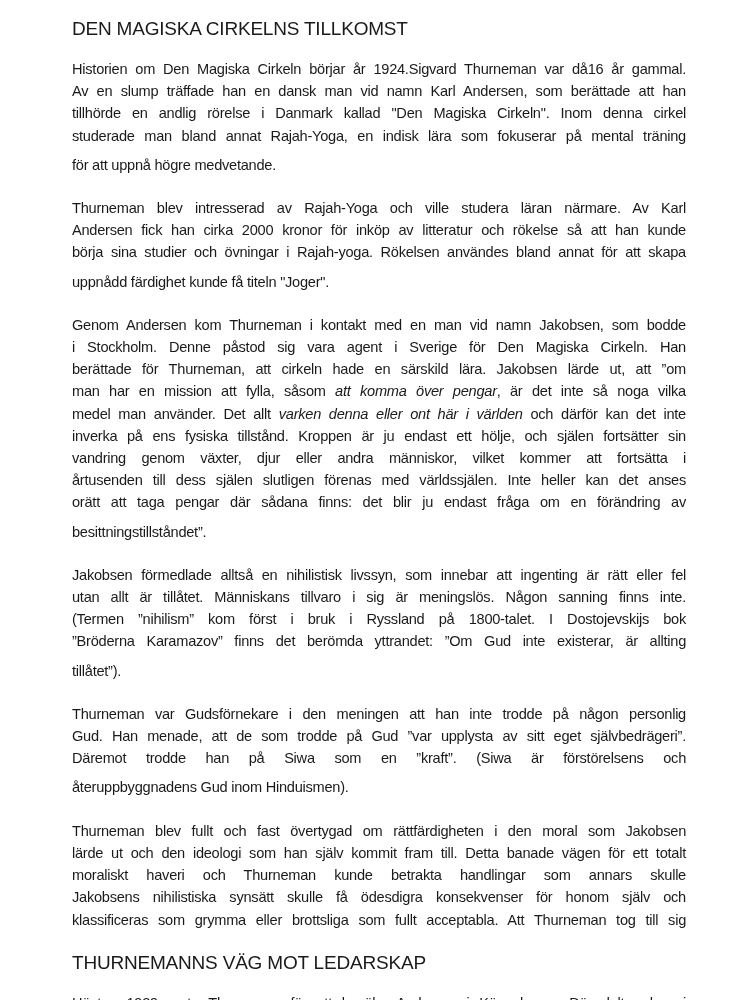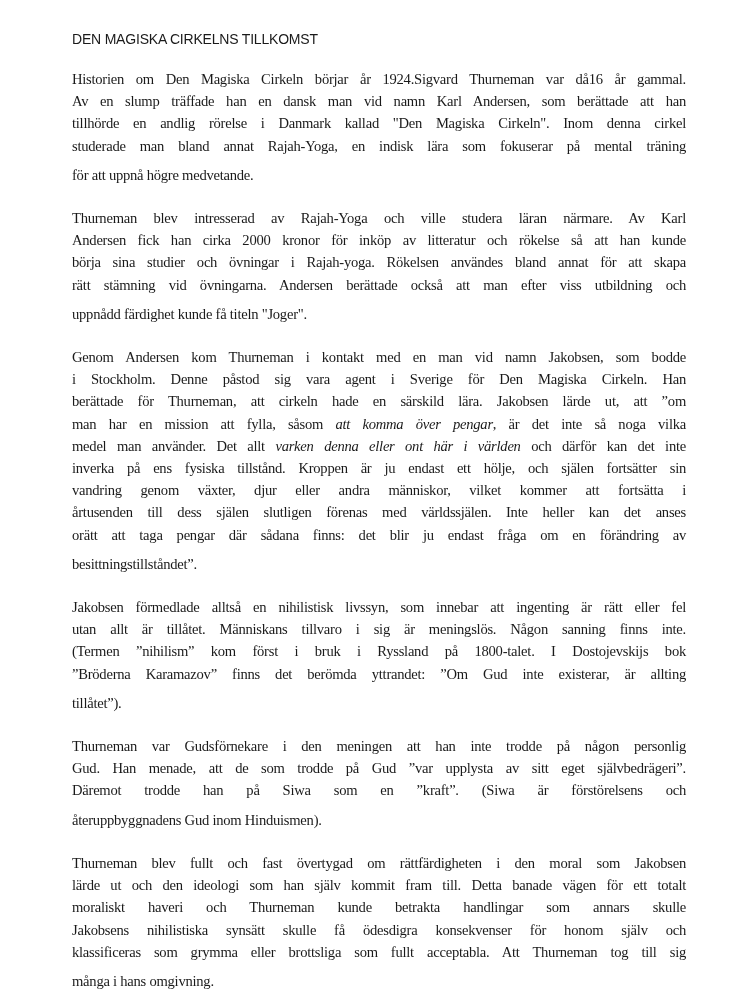--- a/index.html
+++ b/index.html
@@ -2,26 +2,26 @@
 <html><head>
   <meta charset="utf-8">
   <style>
     html, body { margin: 0; padding: 0; background: #ffffff; }
     body {
       width: 743px; height: 1000px; overflow: hidden; position: relative;
       font-family: "Liberation Sans", sans-serif; color: #1a1a1a;
     }
     .page { position: absolute; left: 72px; top: 16px; width: 614px; }
     .heading {
-      font-size: 14px; letter-spacing: -0.2px; line-height: 22px;
-      margin: 12px 0 18px 0; font-weight: normal;
+      font-size: 19px; letter-spacing: -0.2px; line-height: 22px;
+      margin: 2px 0 18px 0; font-weight: normal;
     }
     .para {
       font-size: 14.6px; line-height: 22.2px; margin: 0 0 21px 0;
-      text-align: justify; letter-spacing: -0.25px; font-family: Liberation Serif, serif;
+      text-align: justify; letter-spacing: -0.25px;
     }
     .para .line { display: block; text-align: justify; text-align-last: justify; white-space: nowrap; }
     .para .line.last { text-align-last: left; margin-top: 7px; }
     em { font-style: italic; }
   </style>
 </head>
 <body>
 
 <div class="page">
   <h2 class="heading">DEN MAGISKA CIRKELNS TILLKOMST</h2>
@@ -30,21 +30,20 @@
         <span class="line">Historien om Den Magiska Cirkeln börjar år 1924.Sigvard Thurneman var då16 år gammal.</span>
         <span class="line">Av en slump träffade han en dansk man vid namn Karl Andersen, som berättade att han</span>
         <span class="line">tillhörde en andlig rörelse i Danmark kallad "Den Magiska Cirkeln". Inom denna cirkel</span>
         <span class="line">studerade man bland annat Rajah-Yoga, en indisk lära som fokuserar på mental träning</span>
         <span class="line last">för att uppnå högre medvetande.</span>
       </p>
       <p class="para">
         <span class="line">Thurneman blev intresserad av Rajah-Yoga och ville studera läran närmare. Av Karl</span>
         <span class="line">Andersen fick han cirka 2000 kronor för inköp av litteratur och rökelse så att han kunde</span>
         <span class="line">börja sina studier och övningar i Rajah-yoga. Rökelsen användes bland annat för att skapa</span>
-        <span class="line">rätt stämning vid övningarna. Andersen berättade också att man efter viss utbildning och</span>
         <span class="line last">uppnådd färdighet kunde få titeln "Joger".</span>
       </p>
       <p class="para">
         <span class="line">Genom Andersen kom Thurneman i kontakt med en man vid namn Jakobsen, som bodde</span>
         <span class="line">i Stockholm. Denne påstod sig vara agent i Sverige för Den Magiska Cirkeln. Han</span>
         <span class="line">berättade för Thurneman, att cirkeln hade en särskild lära. Jakobsen lärde ut, att ”om</span>
         <span class="line"><span>man har en mission att fylla, såsom </span><em>att komma över pengar</em><span>, är det inte så noga vilka</span></span>
         <span class="line"><span>medel man använder. Det allt </span><em>varken denna eller ont här i världen</em><span> och därför kan det inte</span></span>
         <span class="line">inverka på ens fysiska tillstånd. Kroppen är ju endast ett hölje, och själen fortsätter sin</span>
         <span class="line">vandring genom växter, djur eller andra människor, vilket kommer att fortsätta i</span>
@@ -64,21 +63,20 @@
         <span class="line">Gud. Han menade, att de som trodde på Gud ”var upplysta av sitt eget självbedrägeri”.</span>
         <span class="line">Däremot trodde han på Siwa som en ”kraft”. (Siwa är förstörelsens och</span>
         <span class="line last">återuppbyggnadens Gud inom Hinduismen).</span>
       </p>
       <p class="para">
         <span class="line">Thurneman blev fullt och fast övertygad om rättfärdigheten i den moral som Jakobsen</span>
         <span class="line">lärde ut och den ideologi som han själv kommit fram till. Detta banade vägen för ett totalt</span>
         <span class="line">moraliskt haveri och Thurneman kunde betrakta handlingar som annars skulle</span>
         <span class="line">Jakobsens nihilistiska synsätt skulle få ödesdigra konsekvenser för honom själv och</span>
         <span class="line">klassificeras som grymma eller brottsliga som fullt acceptabla.  Att Thurneman tog till sig</span>
-        <span class="line last">många i hans omgivning.</span>
       </p>
     </div>
   <h2 class="heading" style="margin-top:4px">THURNEMANNS VÄG MOT LEDARSKAP</h2>
   <div id="s2">
       <p class="para">
         <span class="line">Hösten 1929 reste Thurneman för att besöka Andersen i Köpenhamn. Där deltog han i</span>
       </p>
     </div>
 </div>
 

